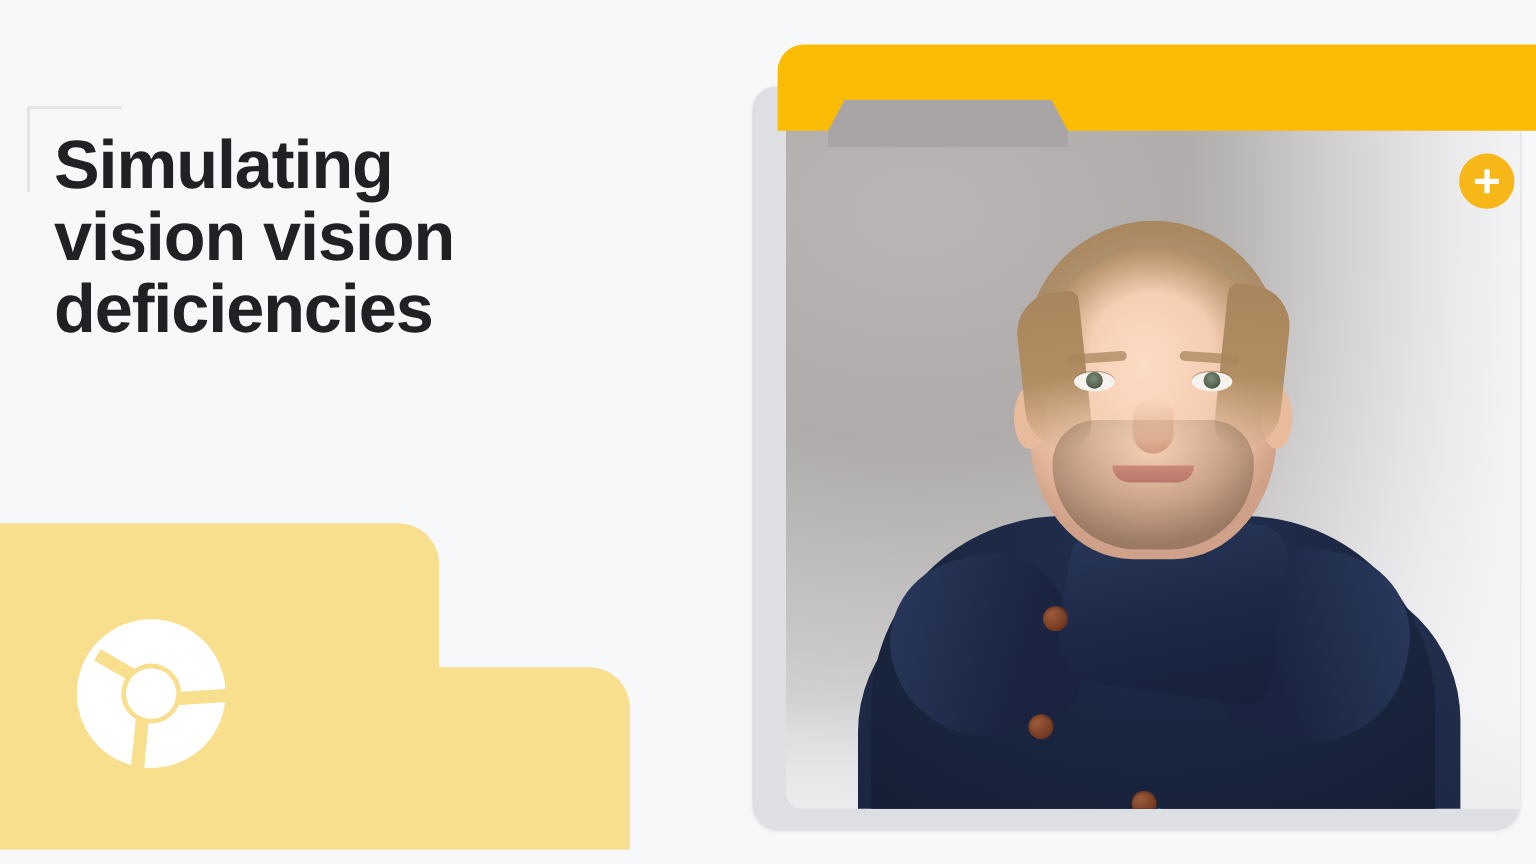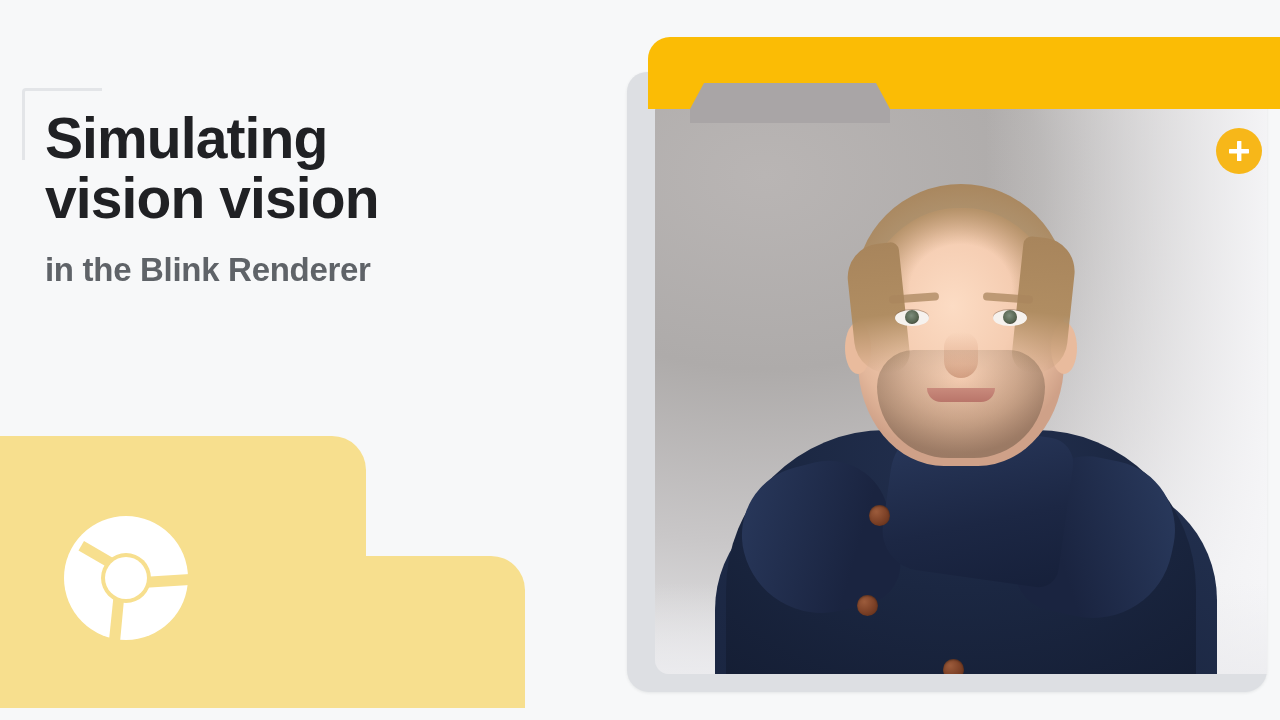--- a/index.html
+++ b/index.html
@@ -244,22 +244,22 @@
 <div id="stage">
 
   <div id="left-panel">
 
     <div id="corner-bracket"></div>
 
     <div id="title-block">
       <div id="title-line-wrap">
         <span class="title-line">Simulating</span>
         <span class="title-line">vision vision</span>
+        <span class="title-line">deficiencies</span>
       </div>
-      <span id="subtitle">in the Blink Renderer</span>
     </div>
 
     <div id="brand-folder">
       <div class="folder-block" id="folder-upper"></div>
       <div class="folder-block" id="folder-lower"></div>
     </div>
 
     <div id="chrome-logo">
       <svg viewBox="0 0 128 128" aria-hidden="true">
         <defs>

